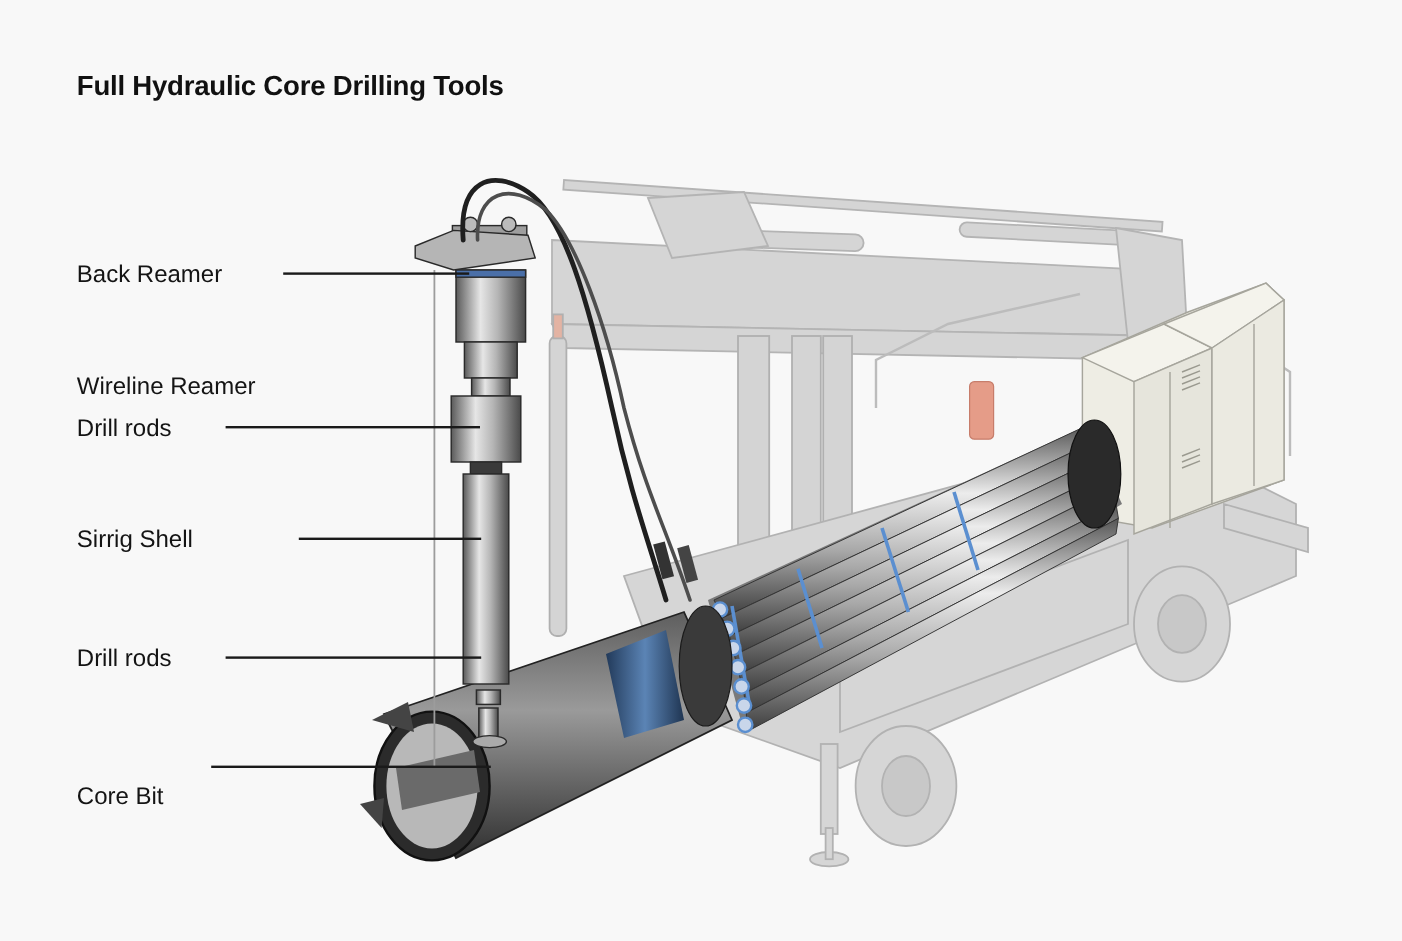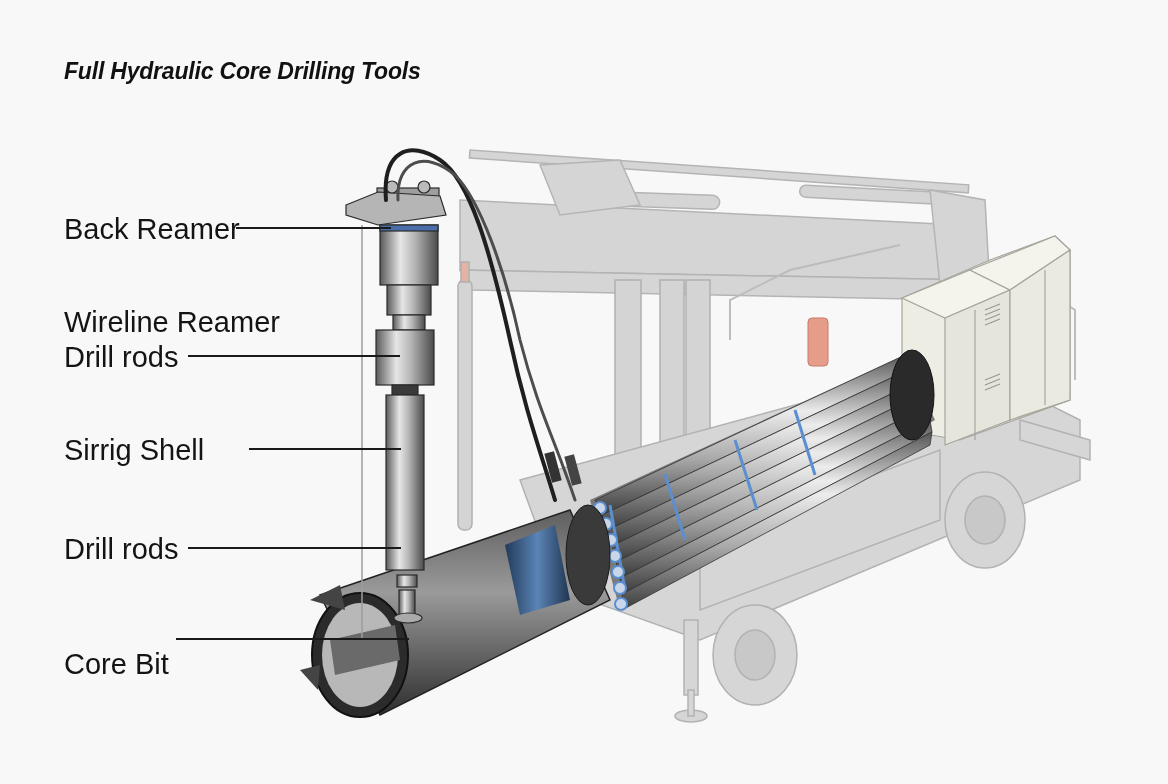--- a/index.html
+++ b/index.html
@@ -6,24 +6,23 @@
   body {
     width: 1168px; height: 784px; overflow: hidden;
     background: #f8f8f8;
     font-family: "Liberation Sans", "DejaVu Sans", sans-serif;
     position: relative;
   }
   .title {
     position: absolute; left: 64px; top: 58px;
     font-size: 23px; font-weight: bold; color: #111;
     letter-spacing: -0.2px;
-    font-style: italic;
   }
   .label {
-    position: absolute; font-size: 29px; color: #141414;
+    position: absolute; font-size: 20px; color: #141414;
     line-height: 30px; white-space: nowrap;
   }
   .leader {
     position: absolute; height: 2px; background: #1a1a1a;
   }
   svg.art { position: absolute; left: 0; top: 0; }
 </style>
 </head>
 <body>
 

